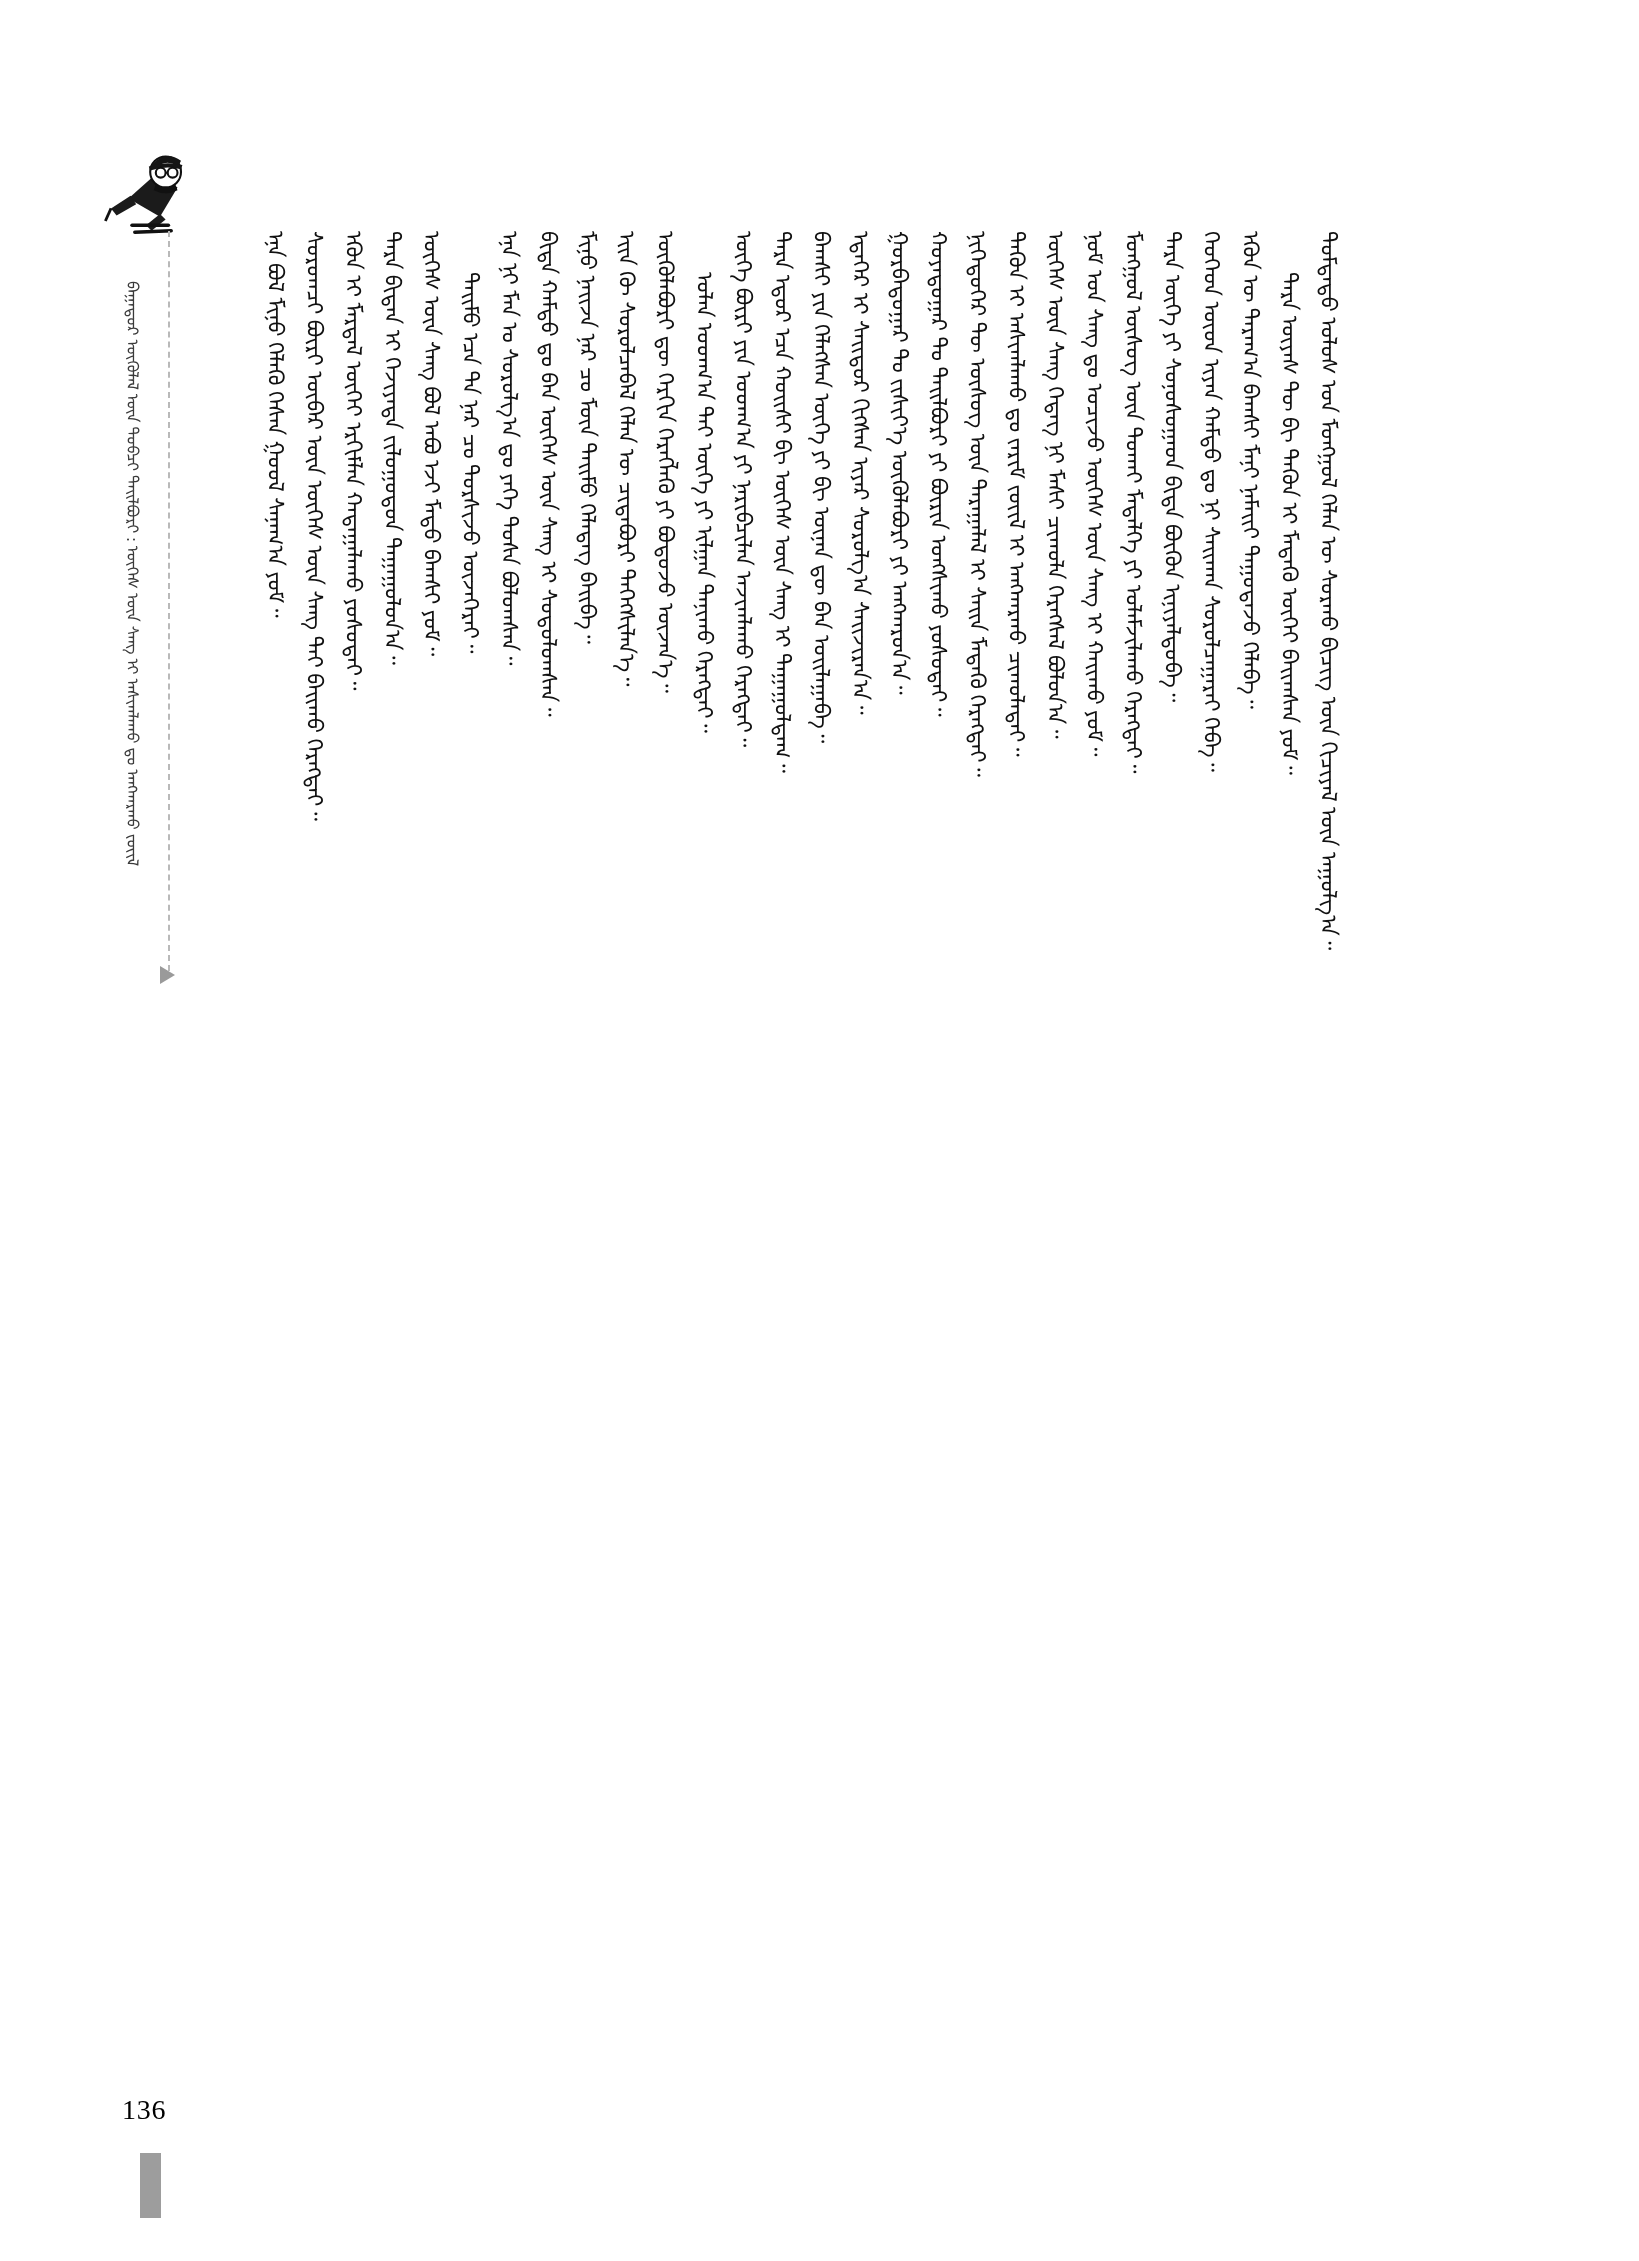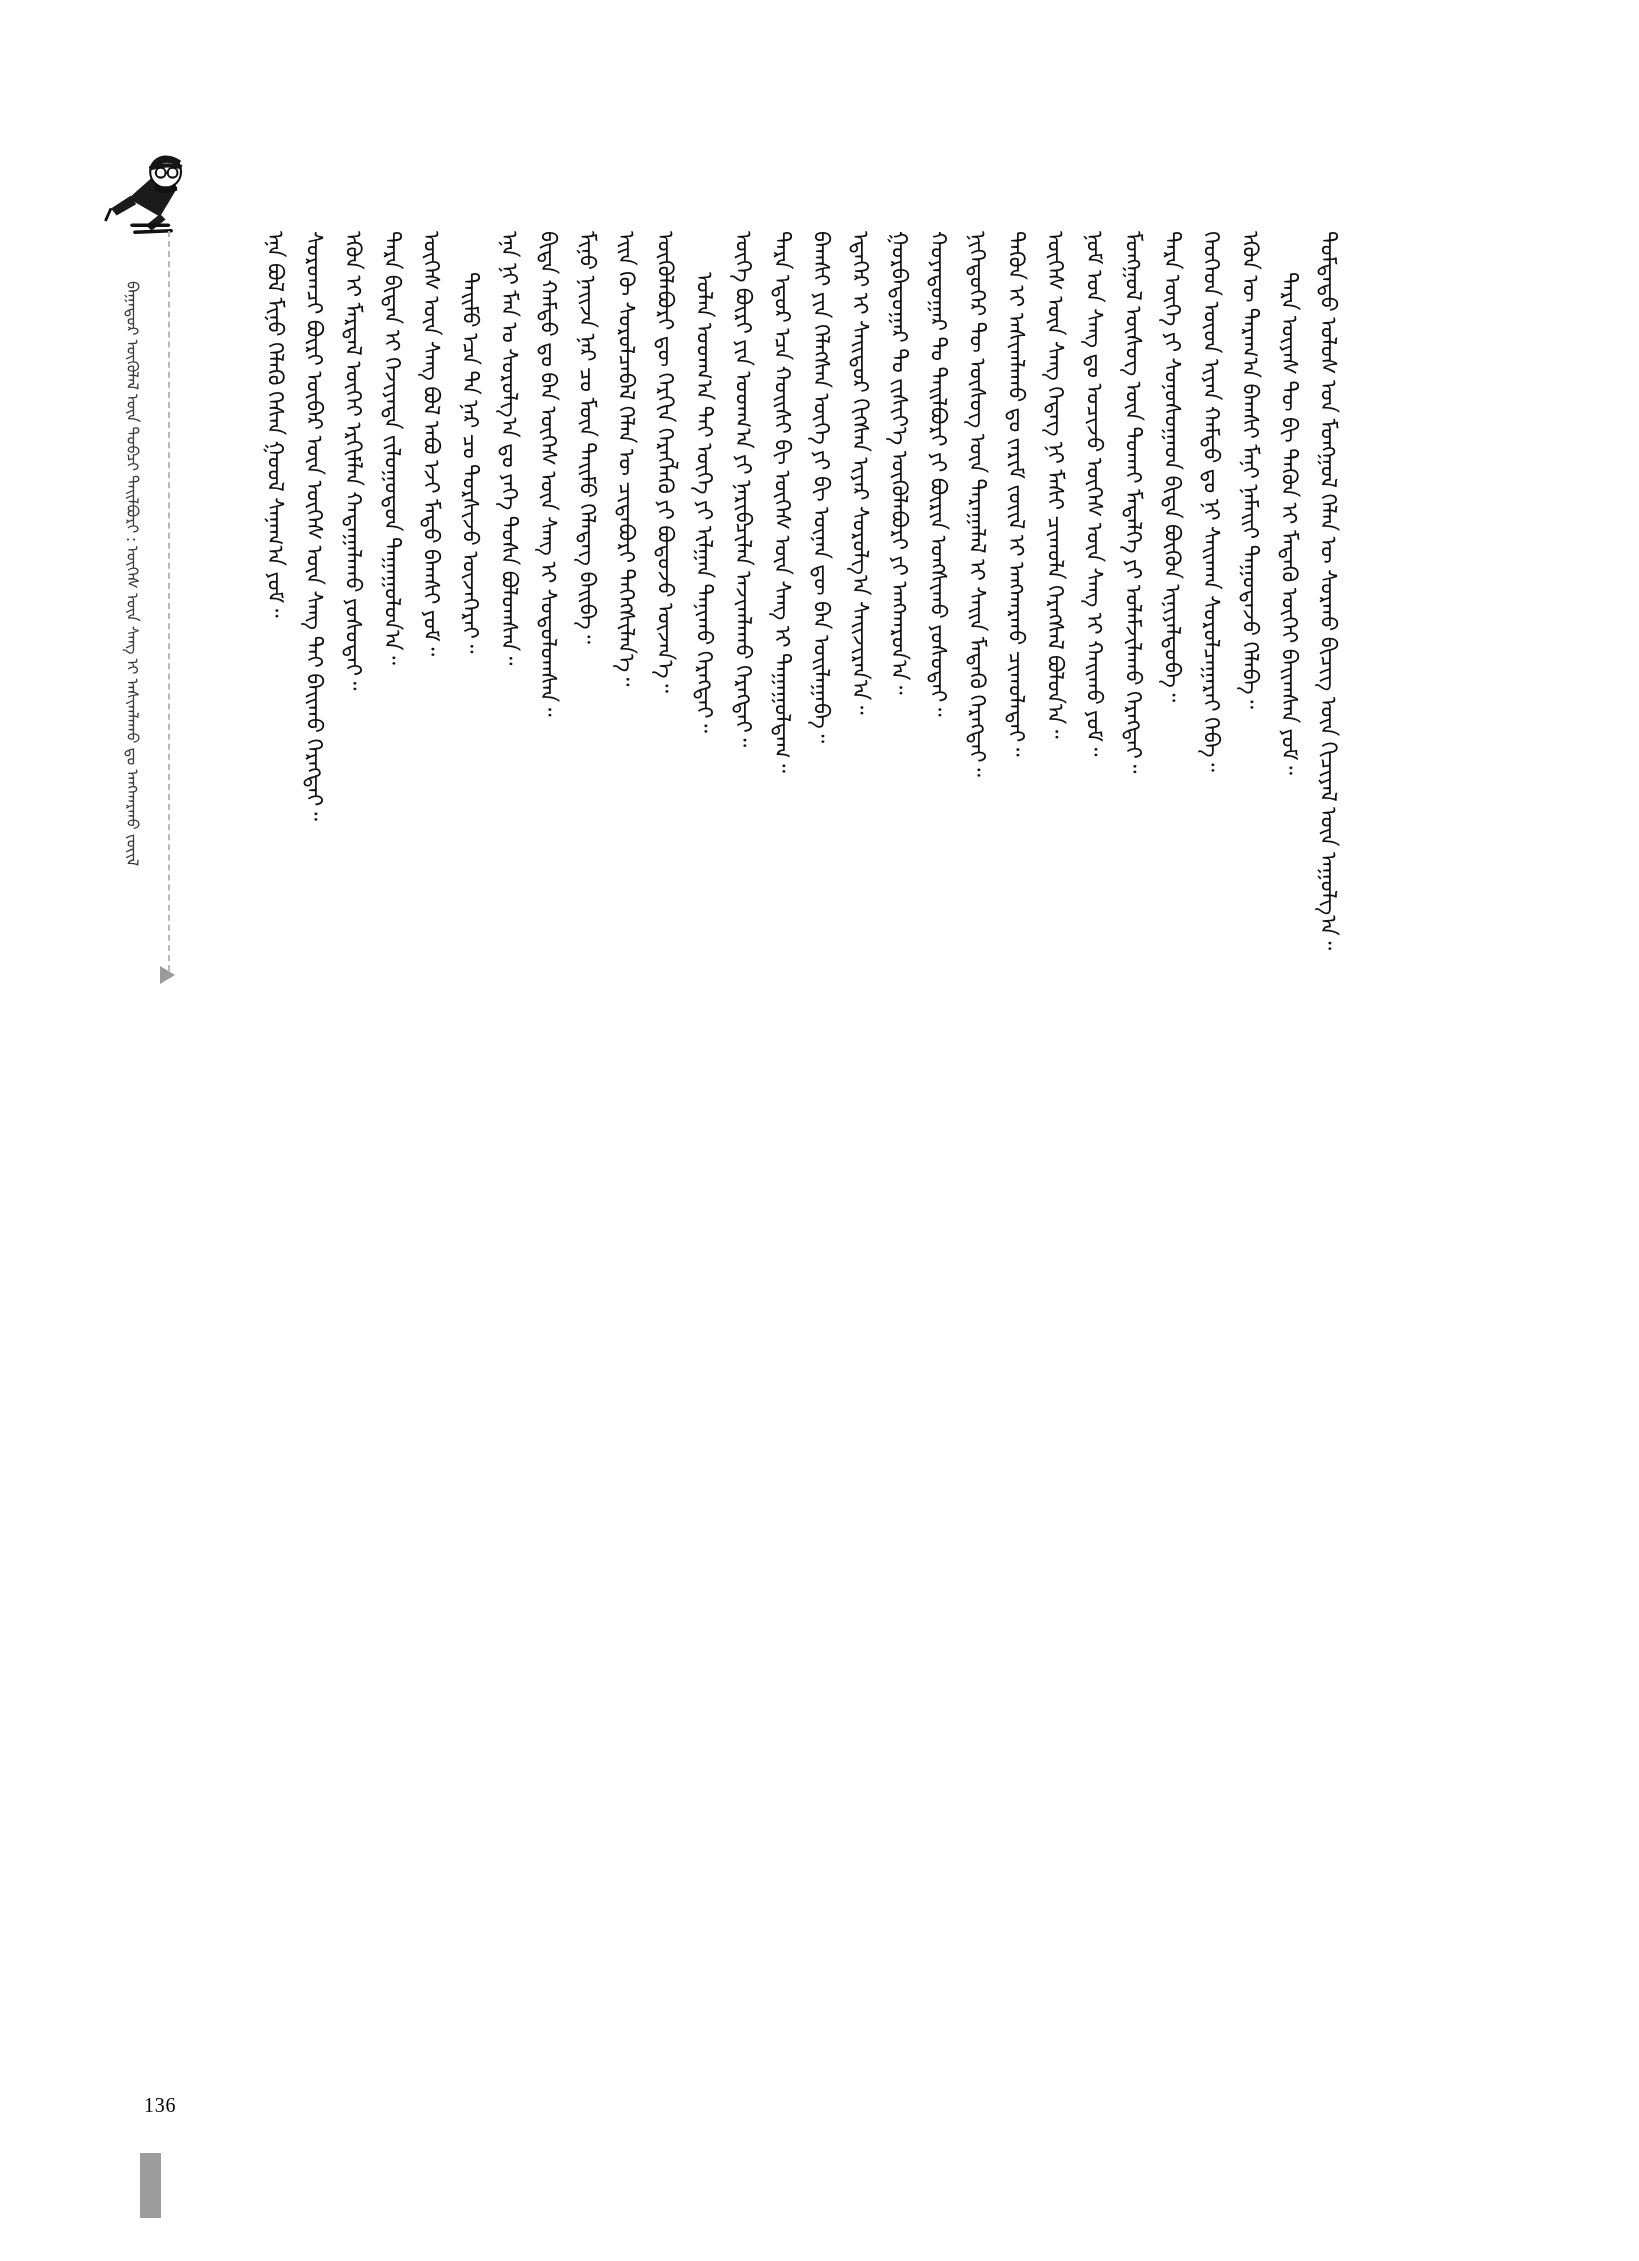--- a/index.html
+++ b/index.html
@@ -96,23 +96,23 @@
     left: 2.8px;
     font-size: 22px;
     line-height: 36px;
     letter-spacing: 1.1px;
   }
   .col.indent .vtext { top: 41px; }
 
   
   #page-number {
     position: absolute;
-    left: 144px;
+    left: 122px;
     top: 2094px;
-    font-size: 20px;
+    font-size: 28px;
     font-family: "Liberation Serif", serif;
     color: #000000;
     letter-spacing: 0.7px;
   }
   #page-marker {
     position: absolute;
     left: 140px;
     top: 2153px;
     width: 21px;
     height: 65px;

